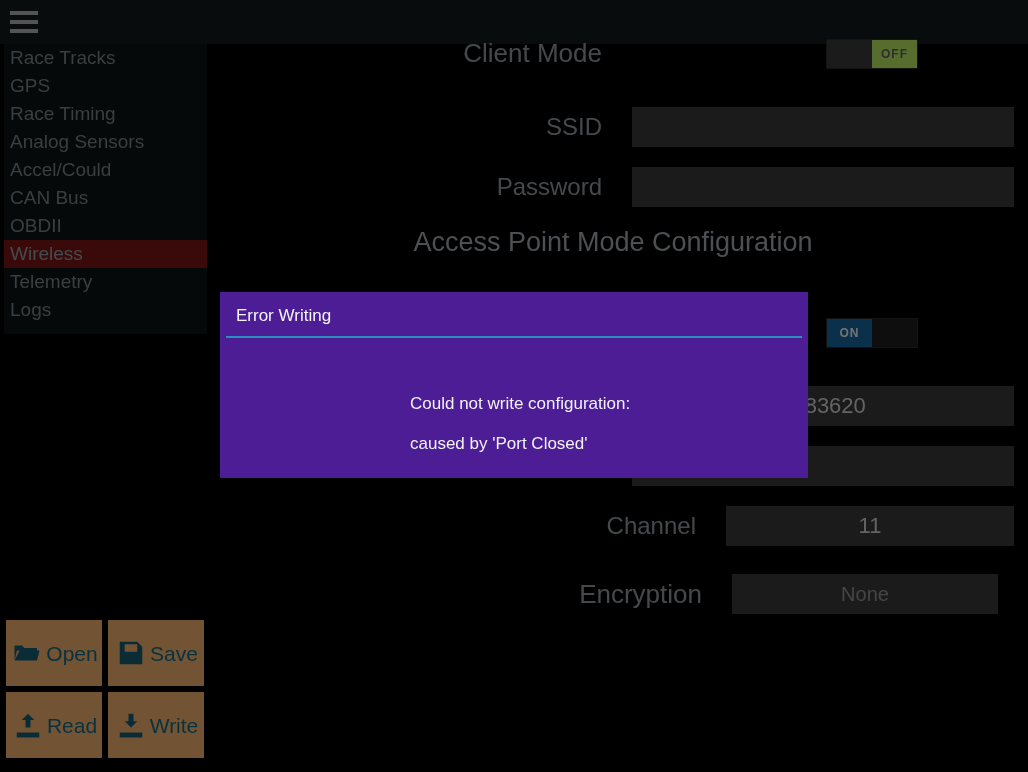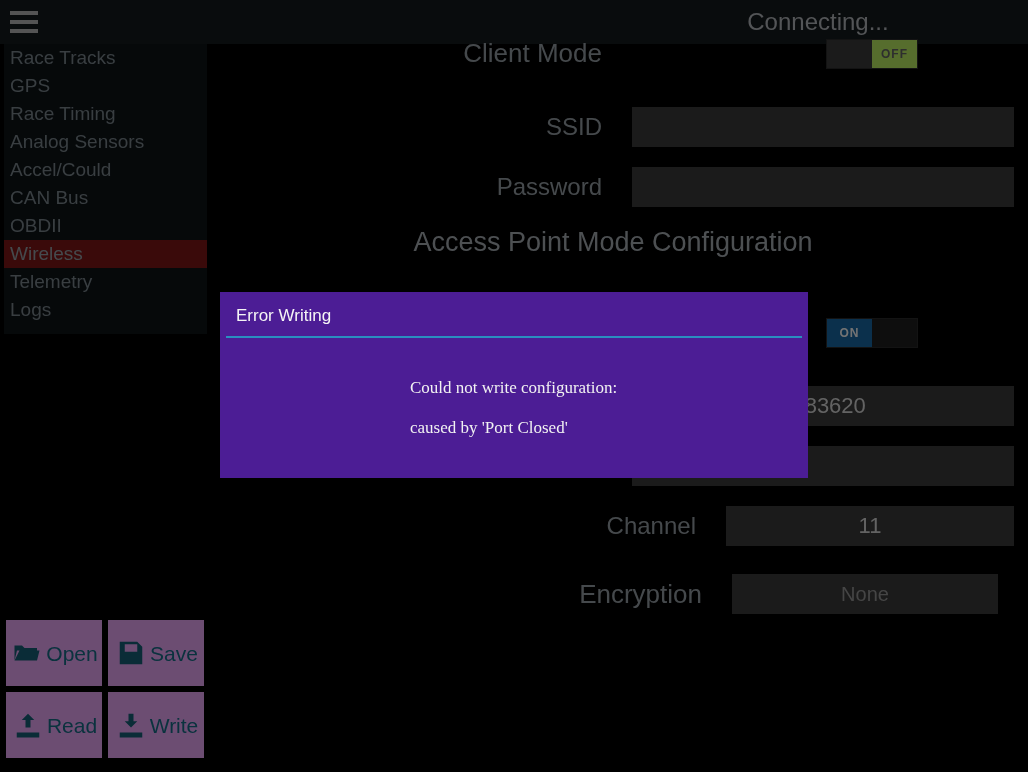--- a/index.html
+++ b/index.html
@@ -120,21 +120,21 @@
 .bottom-buttons {
   position: absolute;
   left: 6px;
   bottom: 14px;
   display: grid;
   grid-template-columns: 96px 96px;
   grid-template-rows: 66px 66px;
   gap: 6px;
 }
 .bbtn {
-  background: #f0abfc;
+  background: #fdba74;
   display: flex;
   align-items: center;
   justify-content: center;
   gap: 2px;
   color: #176f8a;
   font-size: 21px;
   font-weight: 300;
   padding: 2px;
 }
 .bbtn svg { width: 34px; height: 30px; fill: #17627a; flex-shrink: 0; }
@@ -157,37 +157,35 @@
   padding: 14px 16px 10px 16px;
   font-size: 17px;
   color: #f5f5f5;
 }
 .dialog-sep {
   margin: 0 6px;
   height: 2px;
   background: #2a8fbf;
 }
 .dialog-body {
-  padding: 38px 0 0 190px;
+  padding: 54px 0 0 190px;
   font-size: 17px;
   line-height: 1.4;
-  font-family: Liberation Serif, serif;
 }
 .dialog-body p { margin-bottom: 16px; }
 </style>
 </head>
 <body>
 
 <div class="topbar">
   <div class="hamburger">
     <span></span>
       <span></span>
       <span></span>
   </div>
-  <div class="screen-title">Connecting...</div>
 </div>
 
 <div class="sidebar">
   <div class="sidebar-item">Race Tracks</div>
   <div class="sidebar-item">GPS</div>
   <div class="sidebar-item">Race Timing</div>
   <div class="sidebar-item">Analog Sensors</div>
   <div class="sidebar-item">Accel/Could</div>
   <div class="sidebar-item">CAN Bus</div>
   <div class="sidebar-item">OBDII</div>

